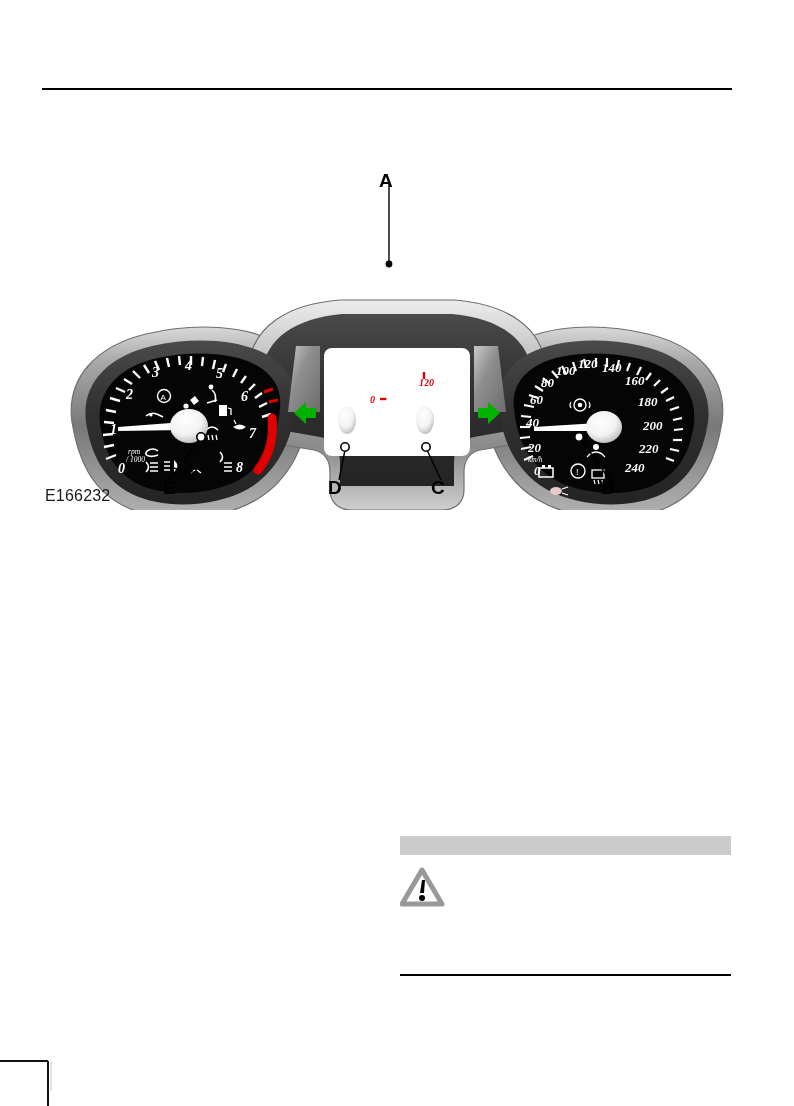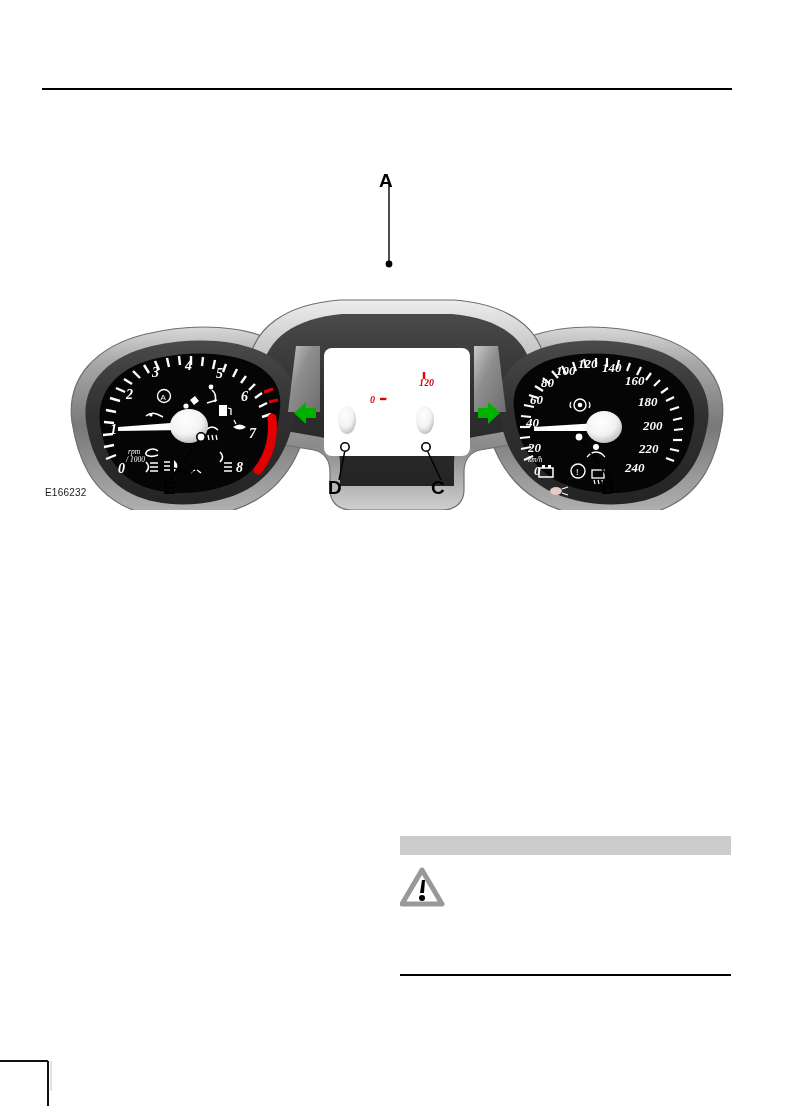--- a/index.html
+++ b/index.html
@@ -72,21 +72,21 @@
   .callout-e { left: 163px; top: 478px; }
   .callout-d { left: 328px; top: 478px; }
   .callout-c { left: 431px; top: 478px; }
   .callout-b { left: 601px; top: 478px; }
 
   .figure-code {
     position: absolute;
     left: 45px;
     top: 487px;
     font-family: "Liberation Sans", sans-serif;
-    font-size: 10px;
+    font-size: 16px;
     color: #1a1a1a;
     letter-spacing: 0.2px;
   }
 
   
   .warning-block {
     position: absolute;
     left: 400px;
     top: 836px;
     width: 331px;

